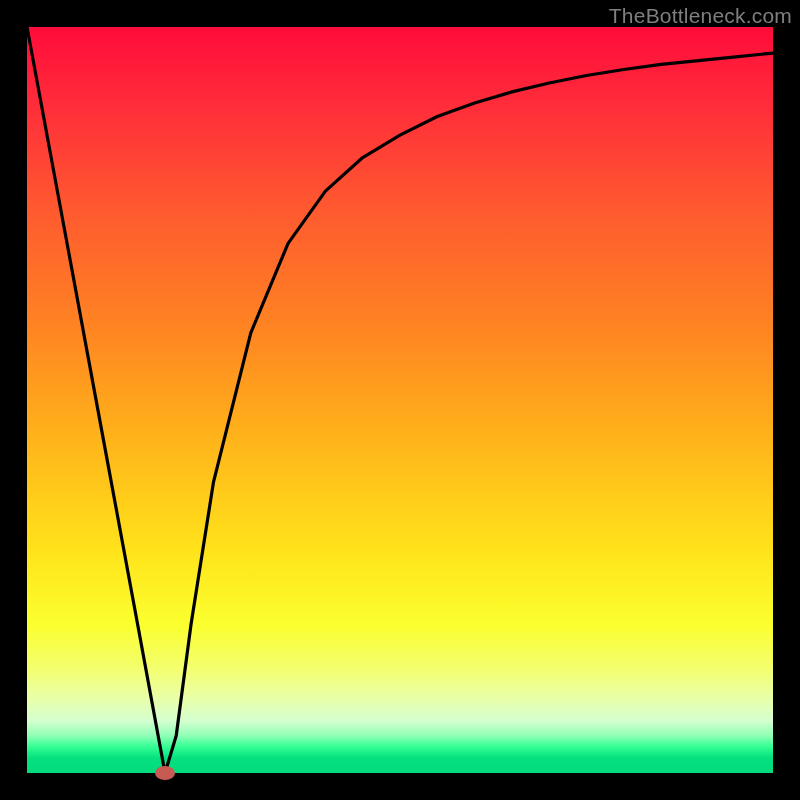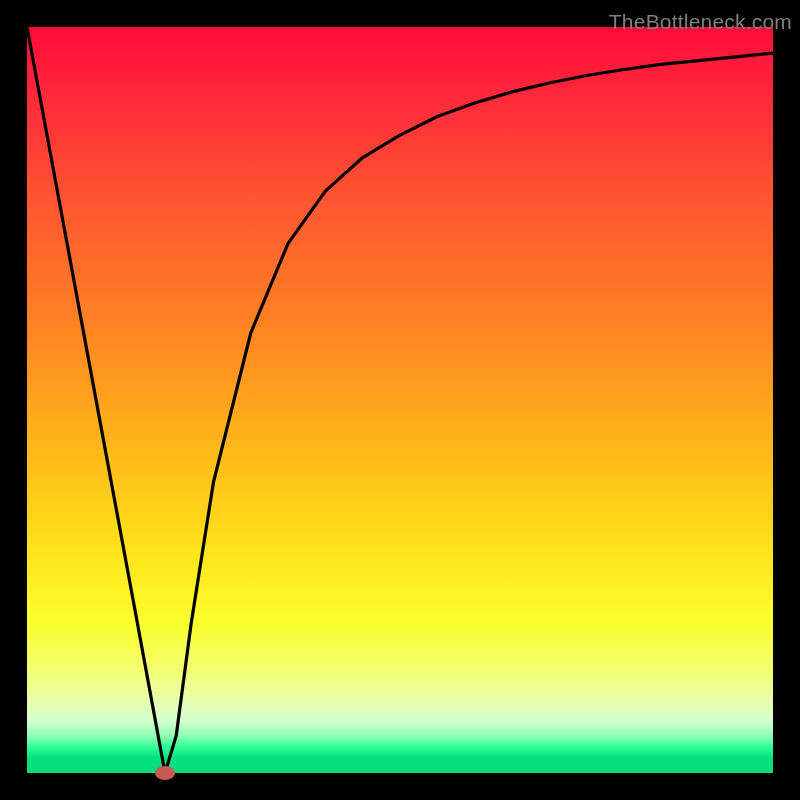--- a/index.html
+++ b/index.html
@@ -44,21 +44,21 @@
   .marker {
     position: absolute;
     width: 20px;
     height: 14px;
     border-radius: 50%;
     background: #c85a54;
     transform: translate(-50%, -50%);
   }
   .watermark {
     position: absolute;
-    top: 10px;
+    top: 4px;
     right: 8px;
     color: #7f7f7f;
     font-size: 21px;
     letter-spacing: 0.2px;
   }
 </style>
 </head>
 <body>
 
 <div class="frame">

